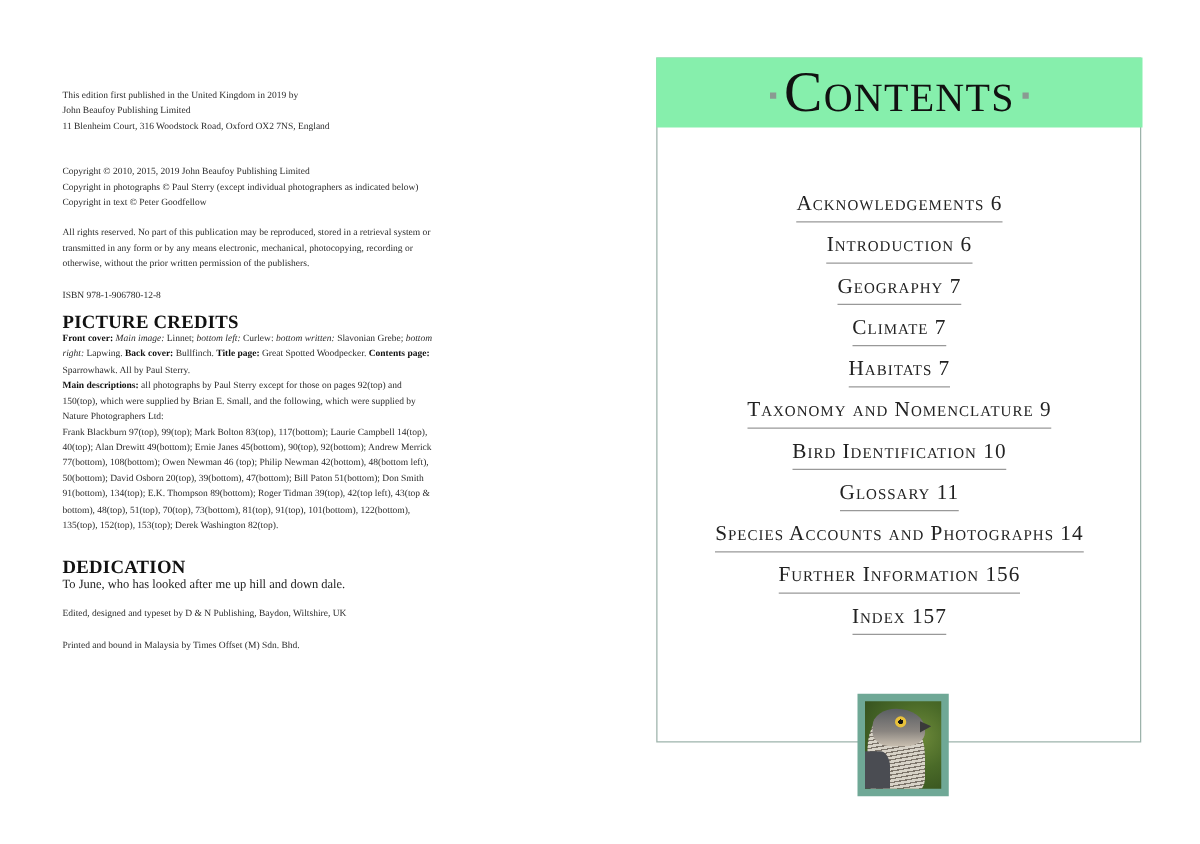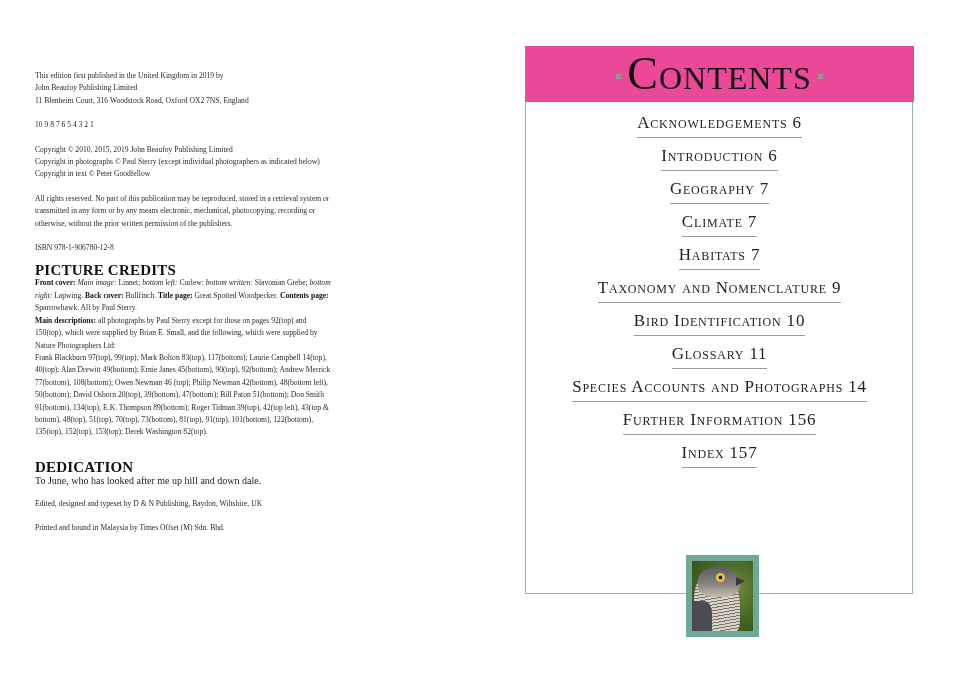--- a/index.html
+++ b/index.html
@@ -1,54 +1,55 @@
 <!DOCTYPE html>
 <html><head>
 <meta charset="utf-8">
 <style>
   html, body { margin: 0; padding: 0; }
   body {
     width: 960px; height: 675px; background: #ffffff; position: relative; overflow: hidden;
     font-family: "Liberation Serif", "DejaVu Serif", serif; color: #222;
   }
   .left {
-    position: absolute; left: 35px; top: 70px; width: 300px;
+    position: absolute; left: 50px; top: 70px; width: 300px;
     font-size: 7.6px; line-height: 12.4px; color: #2a2a2a;
   }
   .left p { margin: 0; }
   .gap { height: 12px; }
   .sec-head { font-size: 15px; font-weight: bold; letter-spacing: 0.2px; color: #111; line-height: 13px; margin-top: 2px; }
   .dedication-text { font-size: 10px; line-height: 13px; color: #222; }
   b { font-weight: bold; color: #111; }
   i { font-style: italic; }
 
   .contents-box {
     position: absolute; left: 525px; top: 46px; width: 388px; height: 548px;
     border: 1px solid #9db3ab; box-sizing: border-box; background: #fff;
   }
   .contents-band {
     position: absolute; left: 525px; top: 46px; width: 389px; height: 56px;
-    background: #ec4899;
+    background: #86efac;
     display: flex; align-items: center; justify-content: center;
   }
   .contents-title {
     font-size: 46px; letter-spacing: 1px; color: #111; font-variant: small-caps;
     font-family: "Liberation Serif", "DejaVu Serif", serif; line-height: 56px;
     display: flex; align-items: center;
   }
   .dot { display: inline-block; width: 5px; height: 5px; background: #8a9a92; margin: 0 6px; position: relative; top: 2px; }
 
   .toc { position: absolute; left: 525px; top: 113px; width: 389px; }
   .toc-item {
     display: block; text-align: center; height: 33px; position: relative;
   }
   .toc-label {
     display: inline-block; font-variant: small-caps; font-size: 17px; letter-spacing: 0.8px;
     color: #222; padding-bottom: 4px; border-bottom: 1.5px solid #999; line-height: 20px;
     cursor: pointer;
+    margin-top: 40px;
   }
 
   .photo-frame {
     position: absolute; left: 686px; top: 555px; width: 73px; height: 82px;
     background: #6fa896; box-sizing: border-box; padding: 6px;
   }
   .photo {
     width: 100%; height: 100%; position: relative; overflow: hidden;
     background: radial-gradient(circle at 70% 40%, #6e8a3a 0%, #4a6a28 45%, #2f4a1c 100%);
   }
@@ -75,21 +76,20 @@
   }
 </style>
 </head>
 <body>
 
 <div class="left">
   <p>This edition first published in the United Kingdom in 2019 by</p>
   <p>John Beaufoy Publishing Limited</p>
   <p>11 Blenheim Court, 316 Woodstock Road, Oxford OX2 7NS, England</p>
   <div class="gap"></div>
-  <p>10 9 8 7 6 5 4 3 2 1</p>
   <div class="gap"></div>
   <p>Copyright © 2010, 2015, 2019 John Beaufoy Publishing Limited</p>
   <p>Copyright in photographs © Paul Sterry (except individual photographers as indicated below)</p>
   <p>Copyright in text © Peter Goodfellow</p>
   <div class="gap"></div>
   <p>All rights reserved. No part of this publication may be reproduced, stored in a retrieval system or transmitted in any form or by any means electronic, mechanical, photocopying, recording or otherwise, without the prior written permission of the publishers.</p>
   <div class="gap"></div>
   <p>ISBN 978-1-906780-12-8</p>
   <div class="gap" style="height:8px"></div>
 

